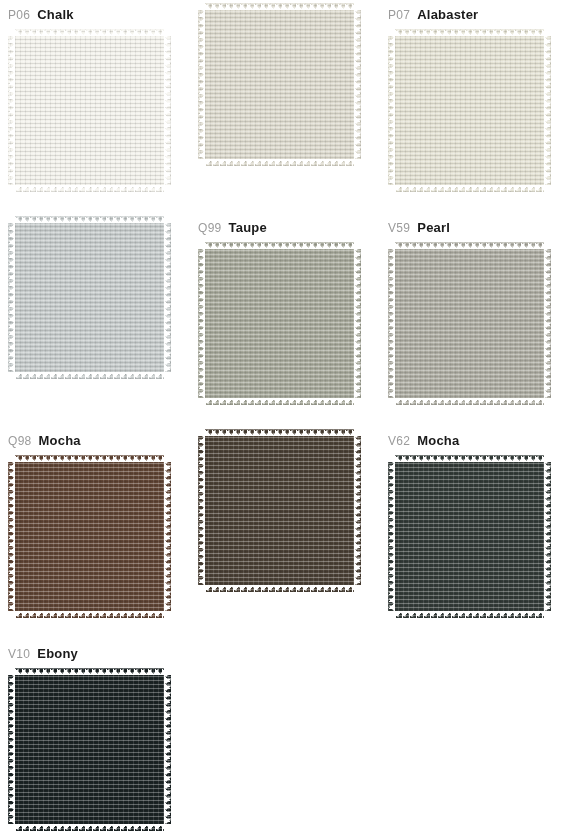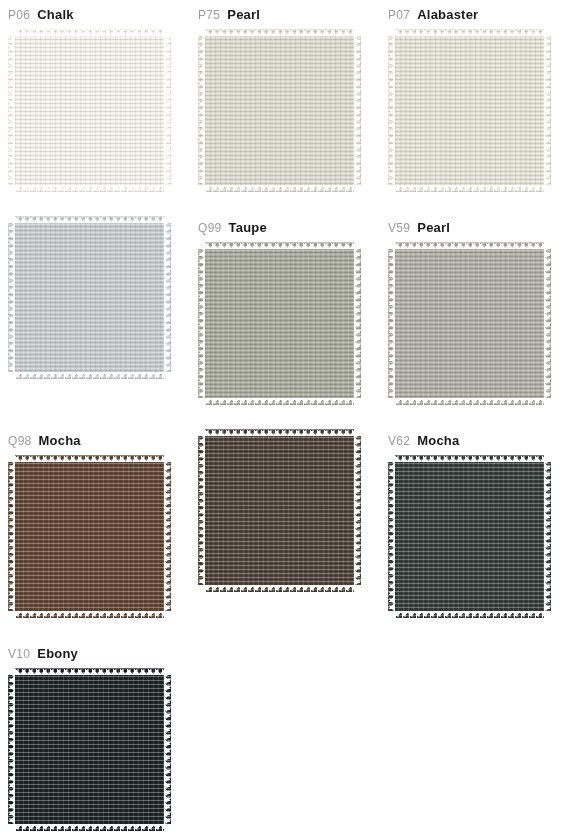--- a/index.html
+++ b/index.html
@@ -171,21 +171,20 @@
         <div class="pink-edge pink-bottom"></div>
         <div class="pink-edge pink-left"></div>
         <div class="pink-edge pink-right"></div>
         <div class="pink-corner pc-tl"></div>
         <div class="pink-corner pc-tr"></div>
         <div class="pink-corner pc-bl"></div>
         <div class="pink-corner pc-br"></div>
       </div>
     </div>
     <div class="swatch-cell">
-      <div class="swatch-label"><span class="swatch-code">P75</span><span class="swatch-name">Pearl</span></div>
       <div class="swatch-chip">
         <div class="swatch-fabric" style="background-color: rgb(221, 218, 206);"></div>
         <div class="pink-edge pink-top"></div>
         <div class="pink-edge pink-bottom"></div>
         <div class="pink-edge pink-left"></div>
         <div class="pink-edge pink-right"></div>
         <div class="pink-corner pc-tl"></div>
         <div class="pink-corner pc-tr"></div>
         <div class="pink-corner pc-bl"></div>
         <div class="pink-corner pc-br"></div>

